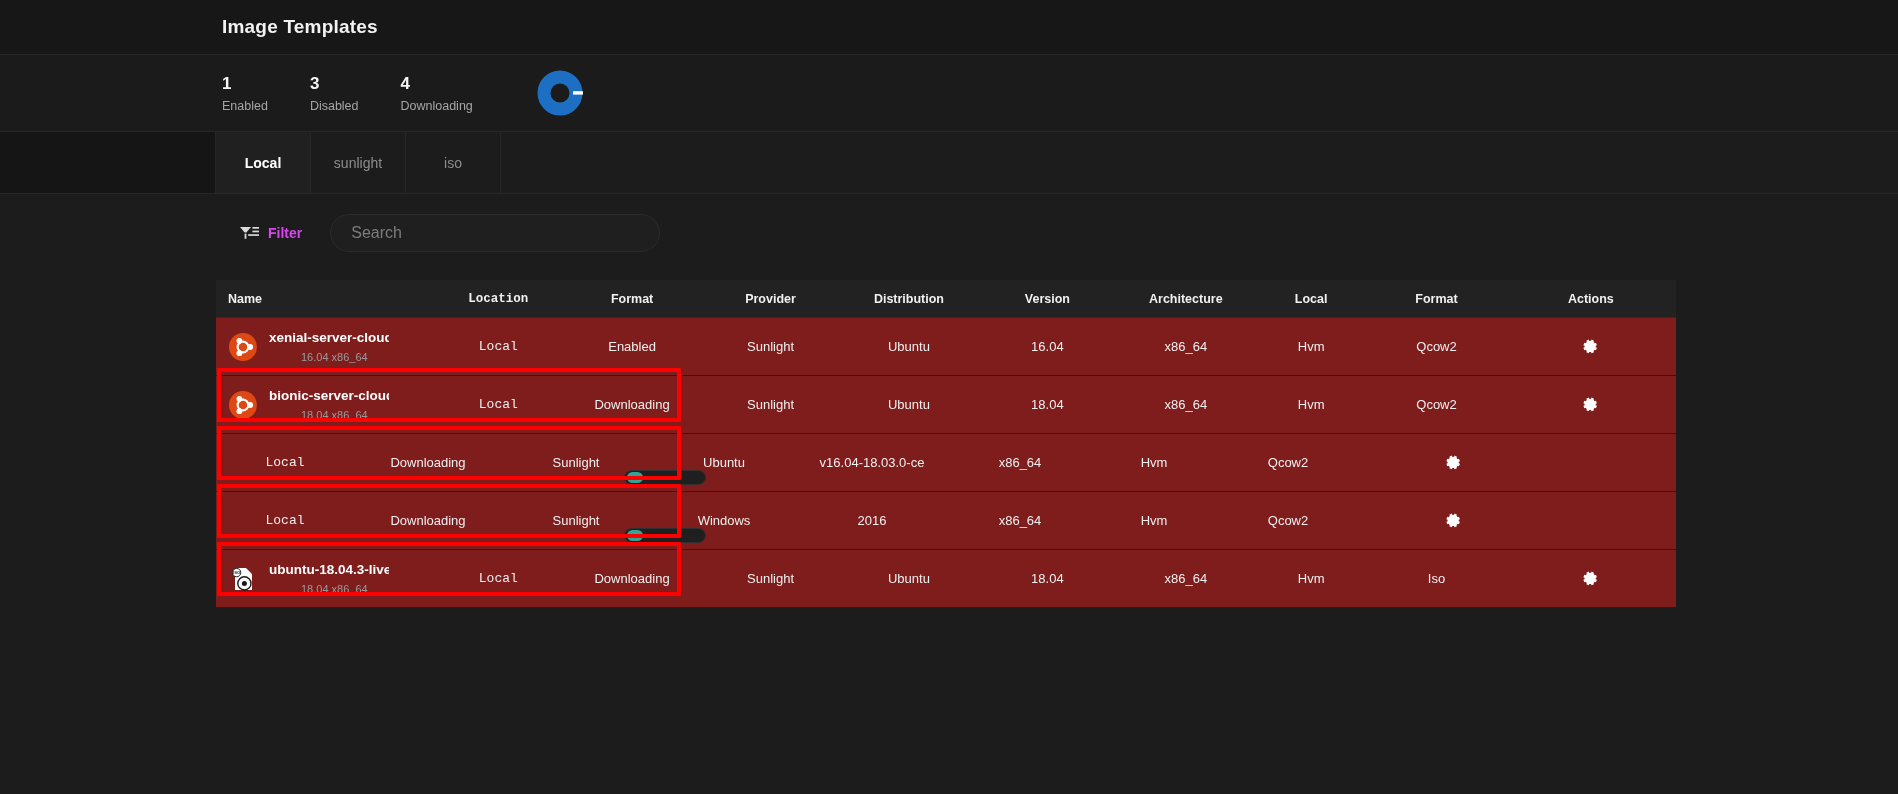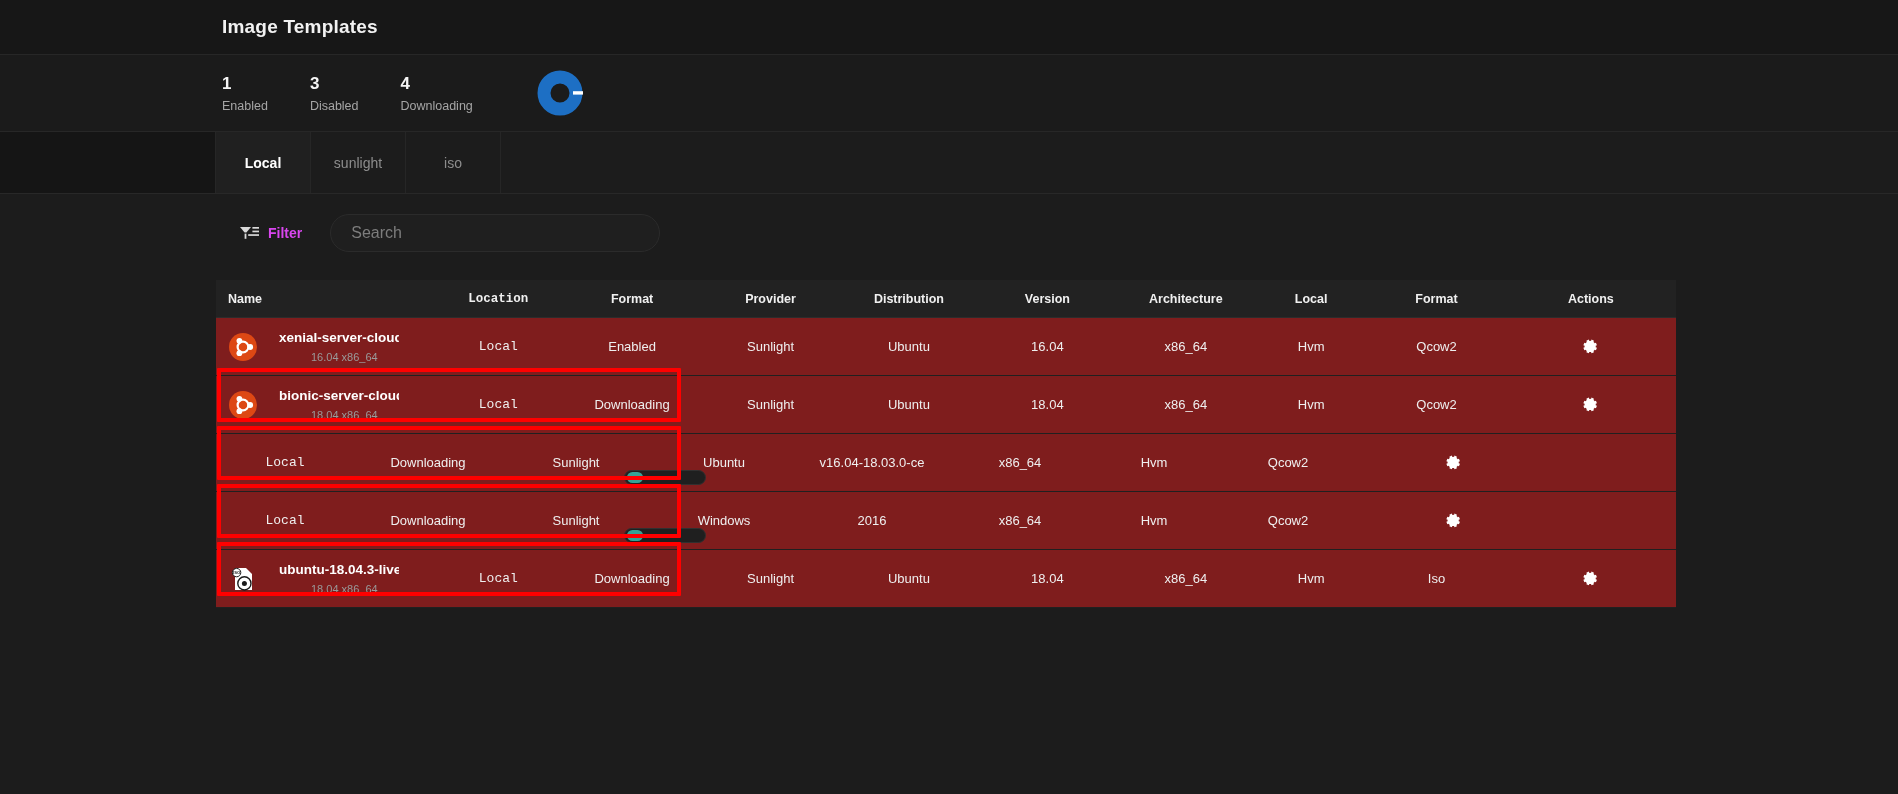--- a/index.html
+++ b/index.html
@@ -89,21 +89,21 @@
   .c-status { width: 148px; }
   .c-prov   { width: 148px; }
   .c-dist   { width: 148px; }
   .c-ver    { width: 148px; }
   .c-arch   { width: 148px; }
   .c-type   { width: 120px; }
   .c-fmt    { width: 148px; }
   .c-act    { width: 182px; }
 
   
-  .namecell { display: flex; align-items: center; gap: 21px; overflow: hidden; }
+  .namecell { display: flex; align-items: center; gap: 11px; overflow: hidden; }
   .os-icon { width: 30px; height: 30px; flex: 0 0 30px; }
   .nametext { min-width: 0; }
   .nm {
     font-size: 13.5px; font-weight: 600; color: #ffffff;
     white-space: nowrap; overflow: hidden; text-overflow: clip;
     max-width: 120px; line-height: 17px;
   }
   .sub {
     font-size: 11px; color: #9a9a9a; margin-top: 4px;
     white-space: nowrap; overflow: hidden; max-width: 132px; line-height: 15px; margin-left: 32px;

